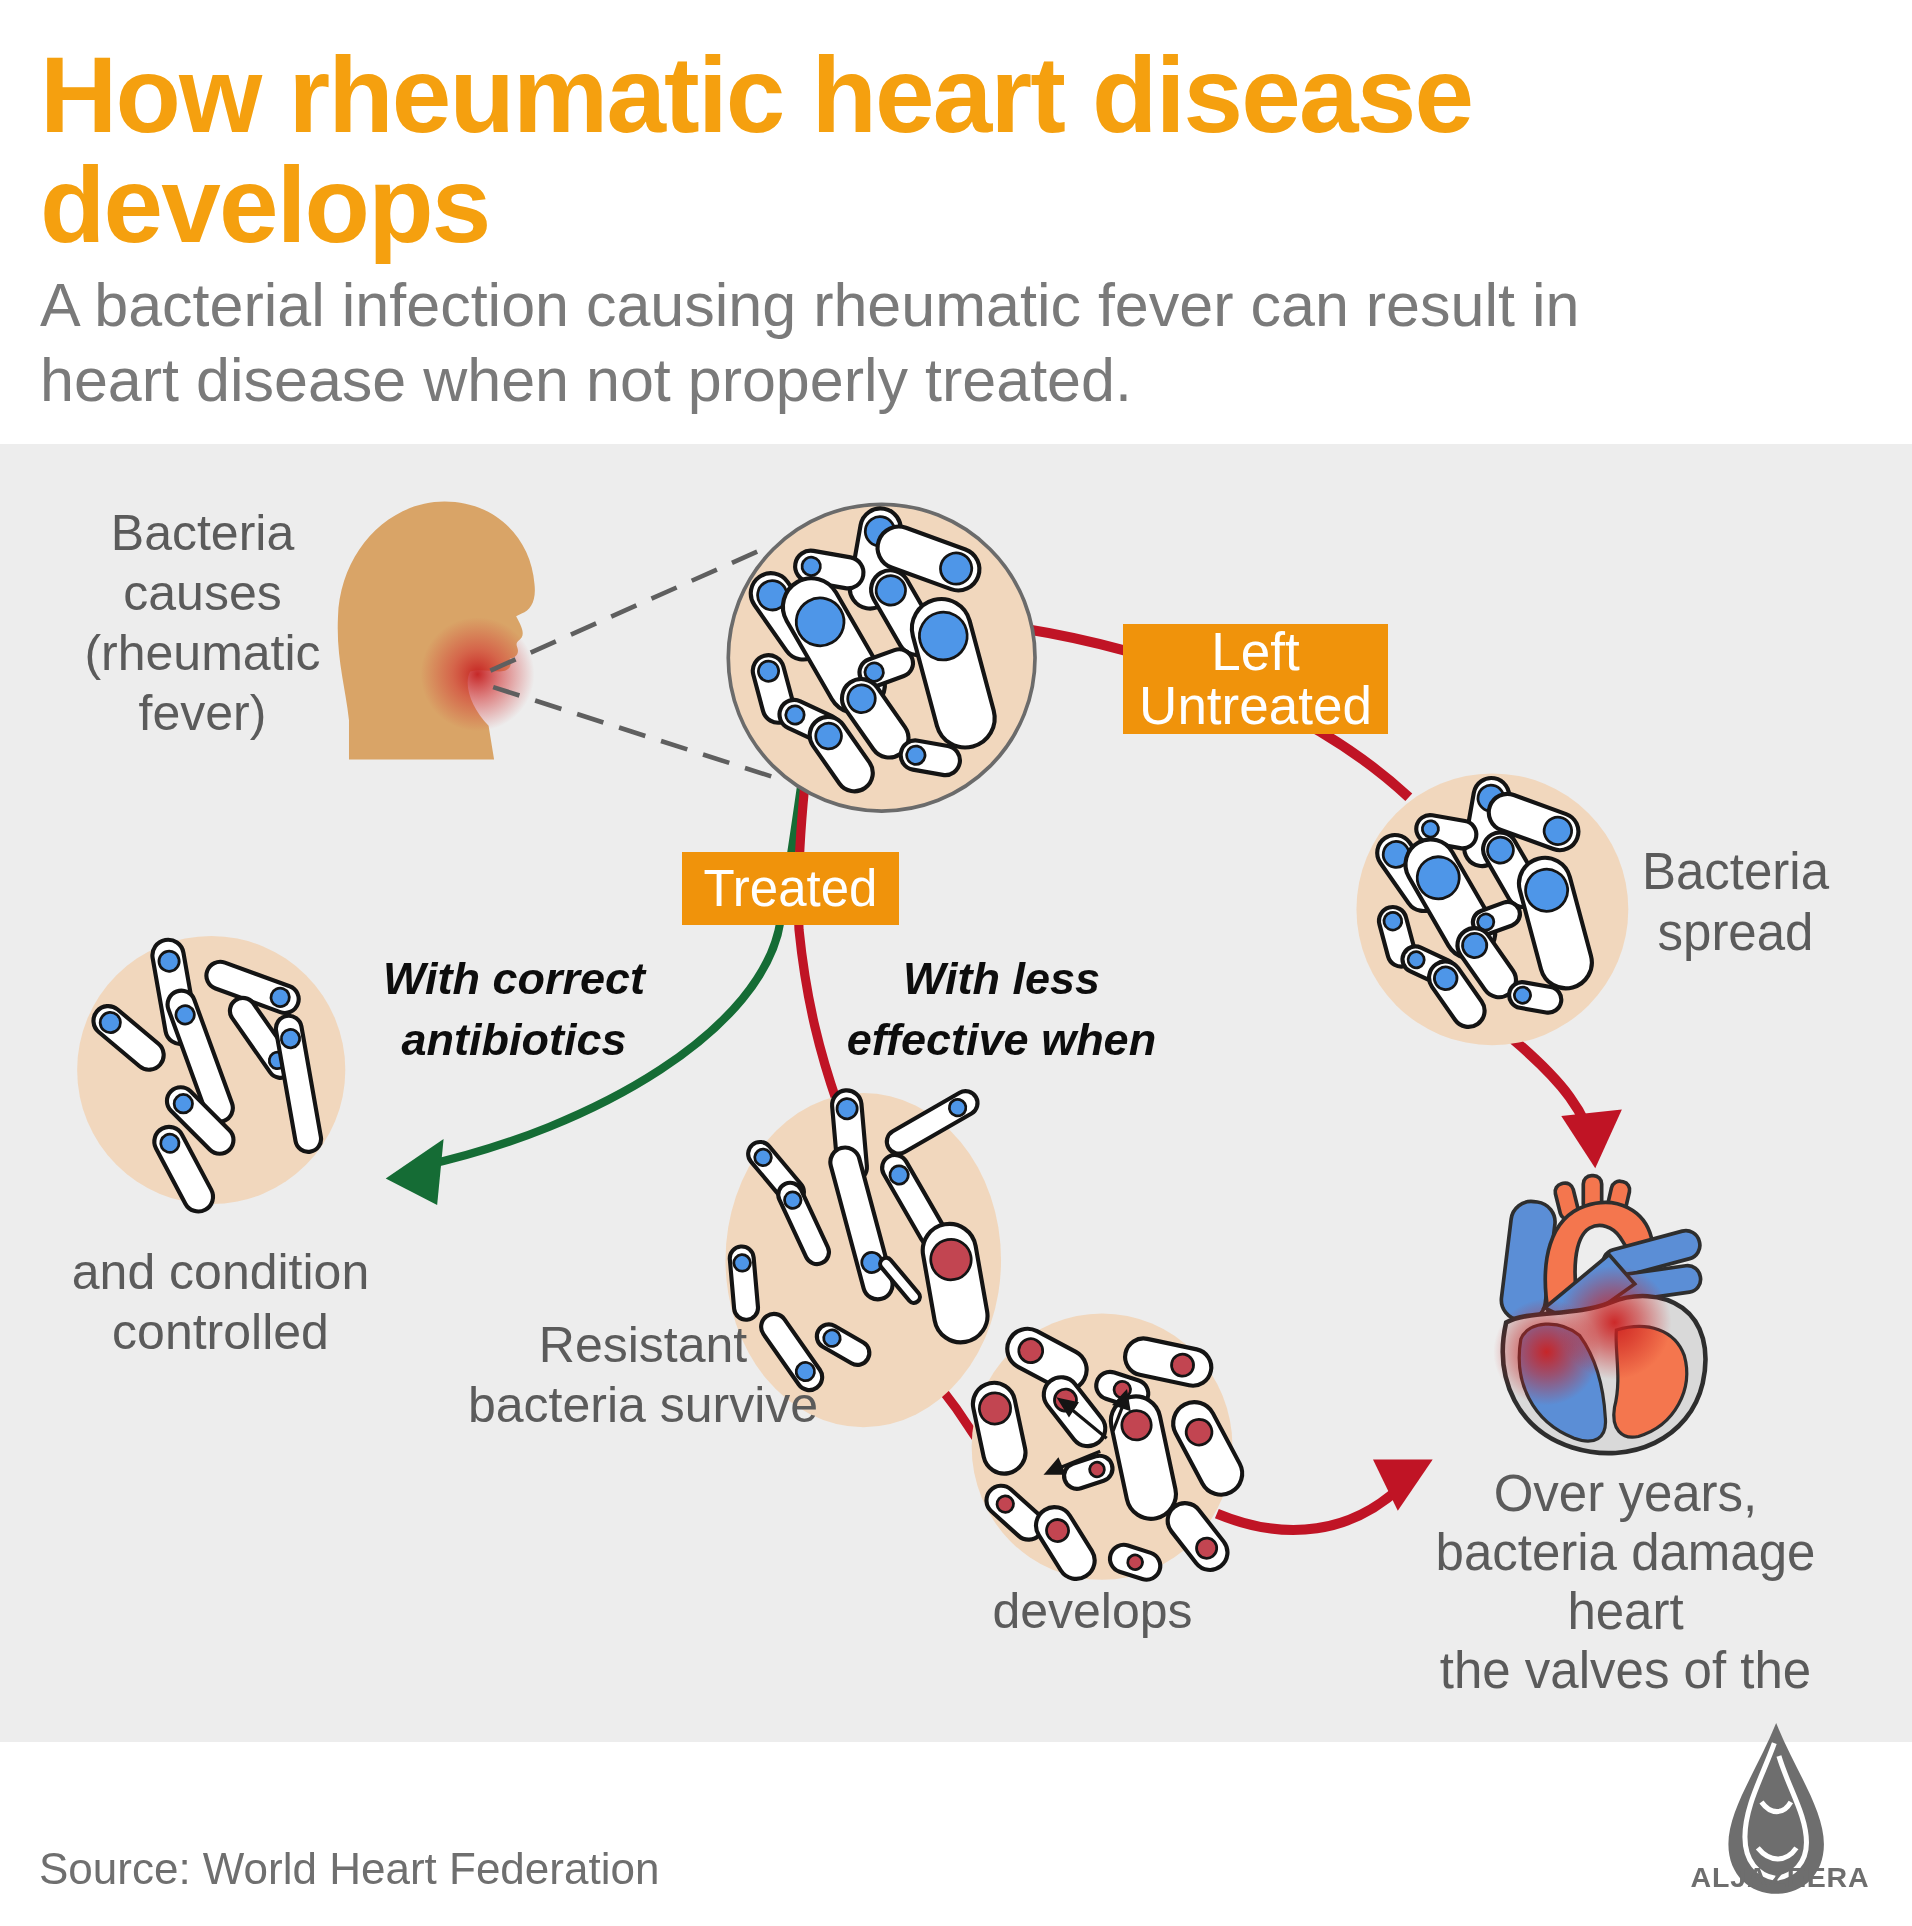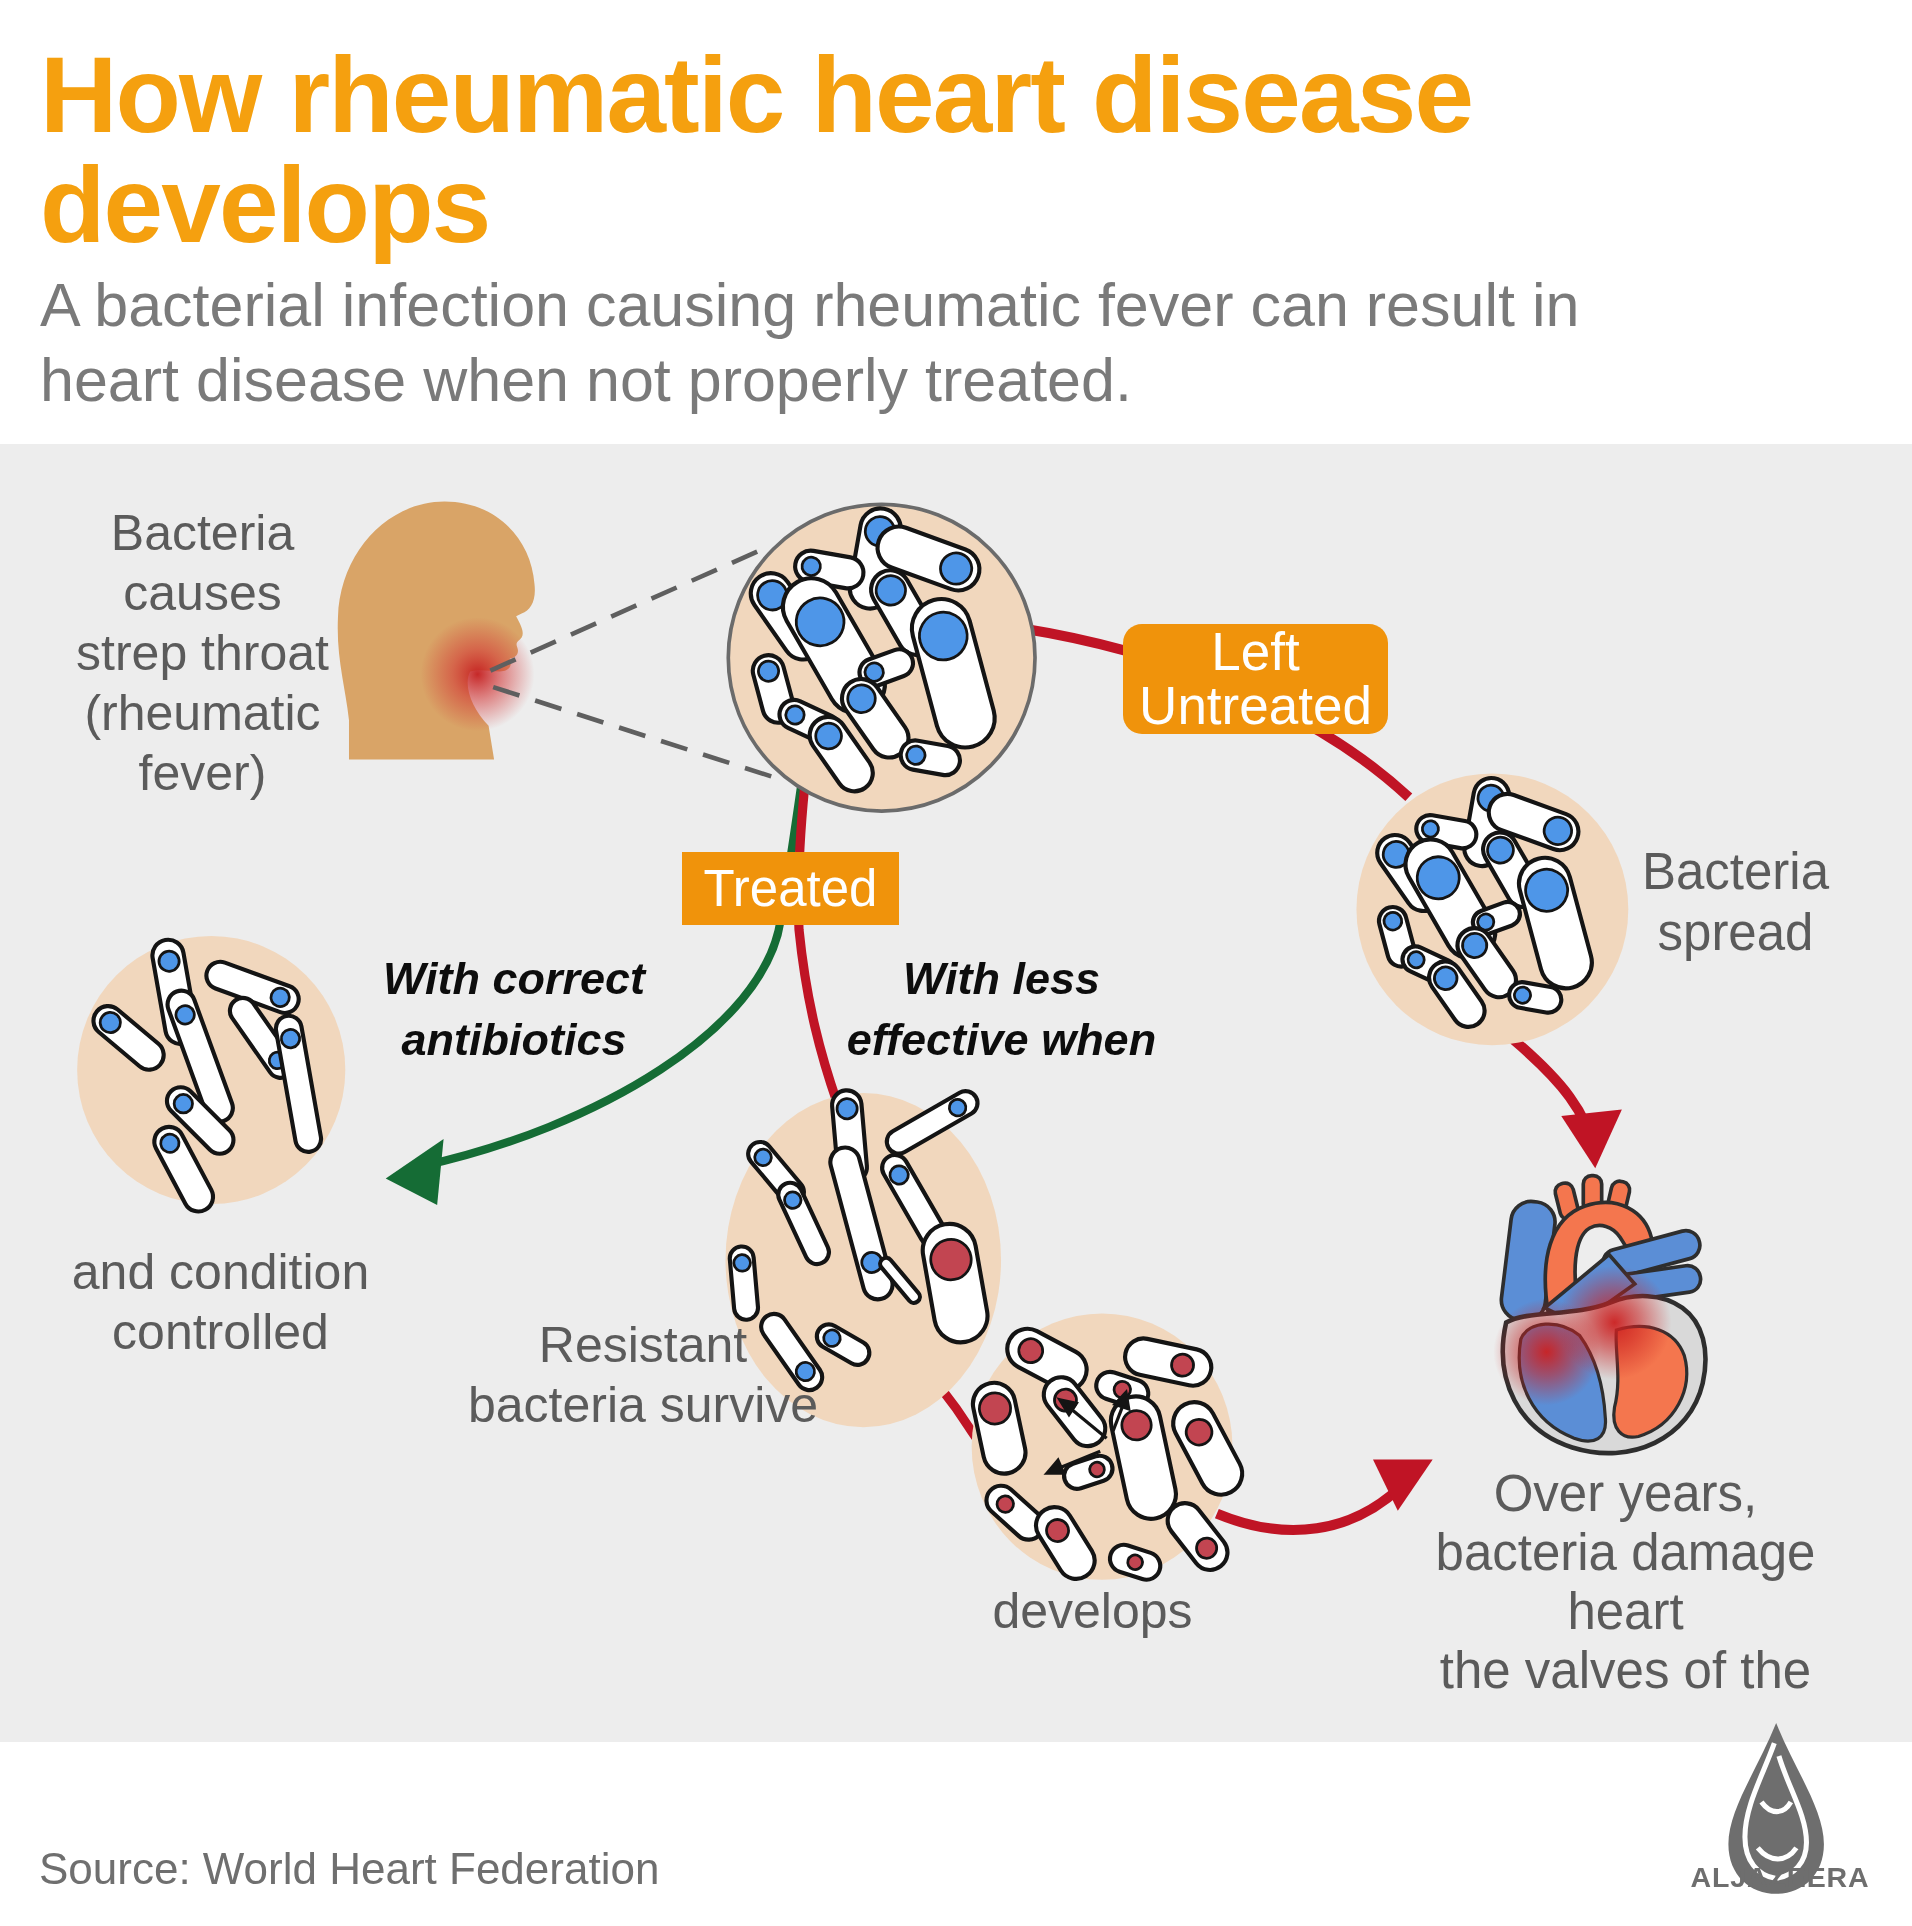--- a/index.html
+++ b/index.html
@@ -28,21 +28,21 @@
   .spread-lbl{left:1575px;top:841px;width:321px;font-size:51px;line-height:61px;}
   .die-lbl{left:27.5px;top:1242px;width:386px;font-size:50px;line-height:60px;}
   .resistant-lbl{left:427px;top:1315px;width:432px;font-size:50px;line-height:60px;}
   .resistance-lbl{left:817px;top:1581px;width:551px;font-size:50px;line-height:60px;}
   .heart-lbl{left:1382px;top:1464px;width:487px;font-size:51px;line-height:59px;}
   .tag{
     position:absolute;z-index:4;background:var(--box,#F0930B);color:#ffffff;
     display:flex;flex-direction:column;align-items:center;justify-content:center;
     text-align:center;
   }
-  .tag-left-untreated{left:1123px;top:624px;width:265px;height:110px;font-size:53px;line-height:54px;border-radius:19px;}
+  .tag-left-untreated{left:1123px;top:624px;width:265px;height:110px;font-size:53px;line-height:54px;}
   .tag-treated{left:682px;top:852px;width:217px;height:73px;font-size:51px;}
   .branch{
     position:absolute;z-index:3;color:#0d0d0d;font-weight:bold;font-style:italic;
     text-align:center;font-size:45px;line-height:61px;
   }
   .with-correct{left:298px;top:948px;width:432px;}
   .with-less{left:781px;top:948px;width:441px;}
   .source{
     position:absolute;left:39px;top:1844px;font-size:44px;color:#6f6f6f;z-index:3;
   }
@@ -407,21 +407,20 @@
       <path d="M 1937,1912 C 1947,1946 1967,1976 1967,2006 C 1967,2028 1953,2042 1935,2045"></path>
       <path d="M 1918,1962 C 1928,1976 1942,1976 1950,1962"></path>
       <path d="M 1914,2012 C 1927,2028 1945,2028 1956,2012"></path>
     </g>
   </g>
 </svg>
 
 <div class="lbl strep">
   <div>Bacteria</div>
   <div>causes</div>
-  <div>strep throat</div>
   <div>(rheumatic</div>
   <div>fever)</div>
 </div>
 
 <div class="tag tag-left-untreated">
   <div>Left</div>
   <div>Untreated</div>
 </div>
 
 <div class="tag tag-treated">

